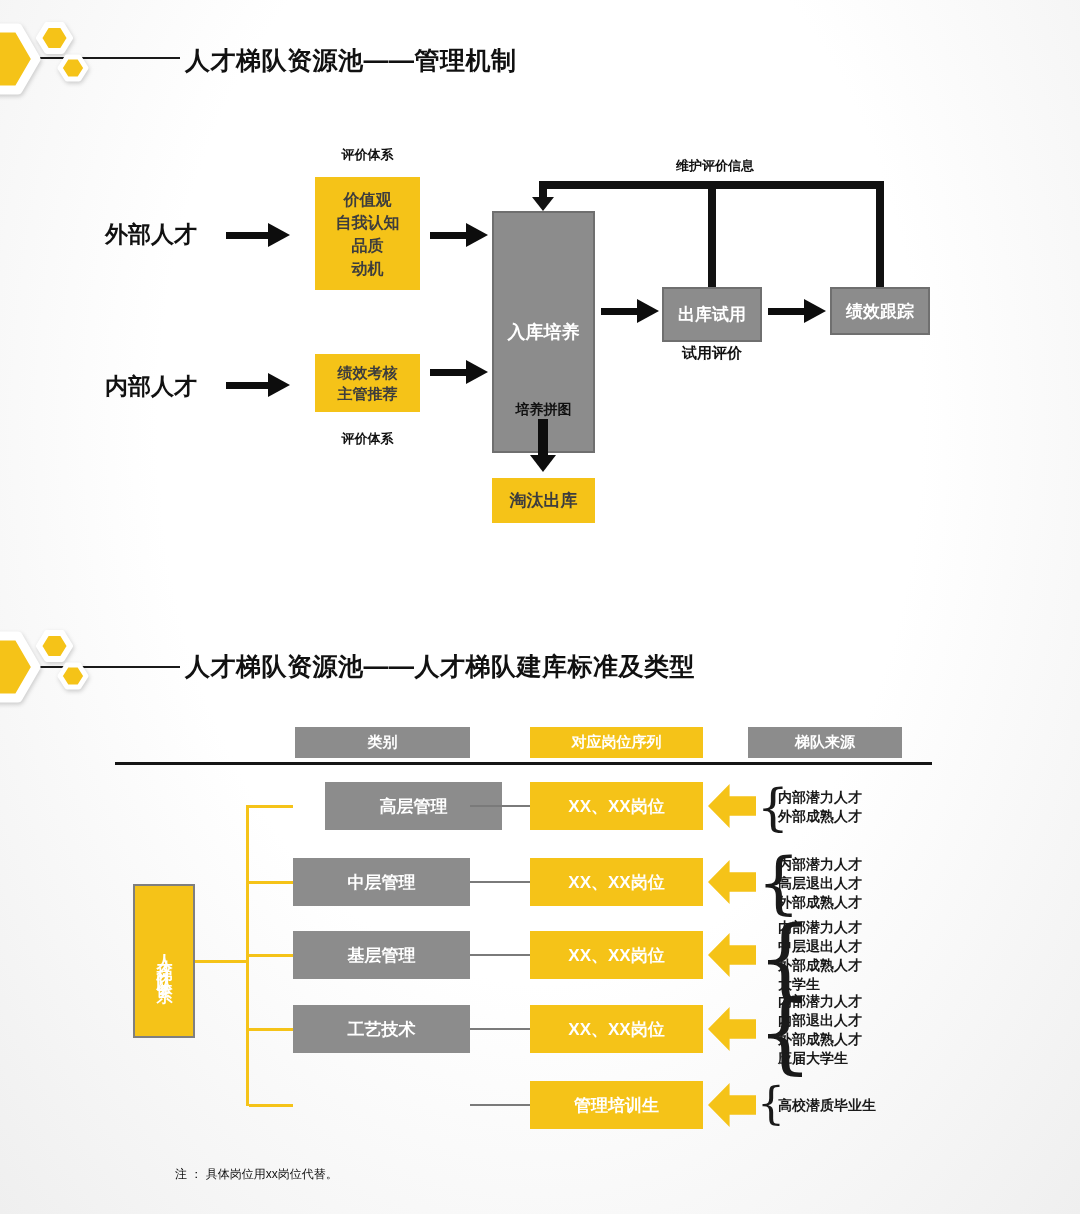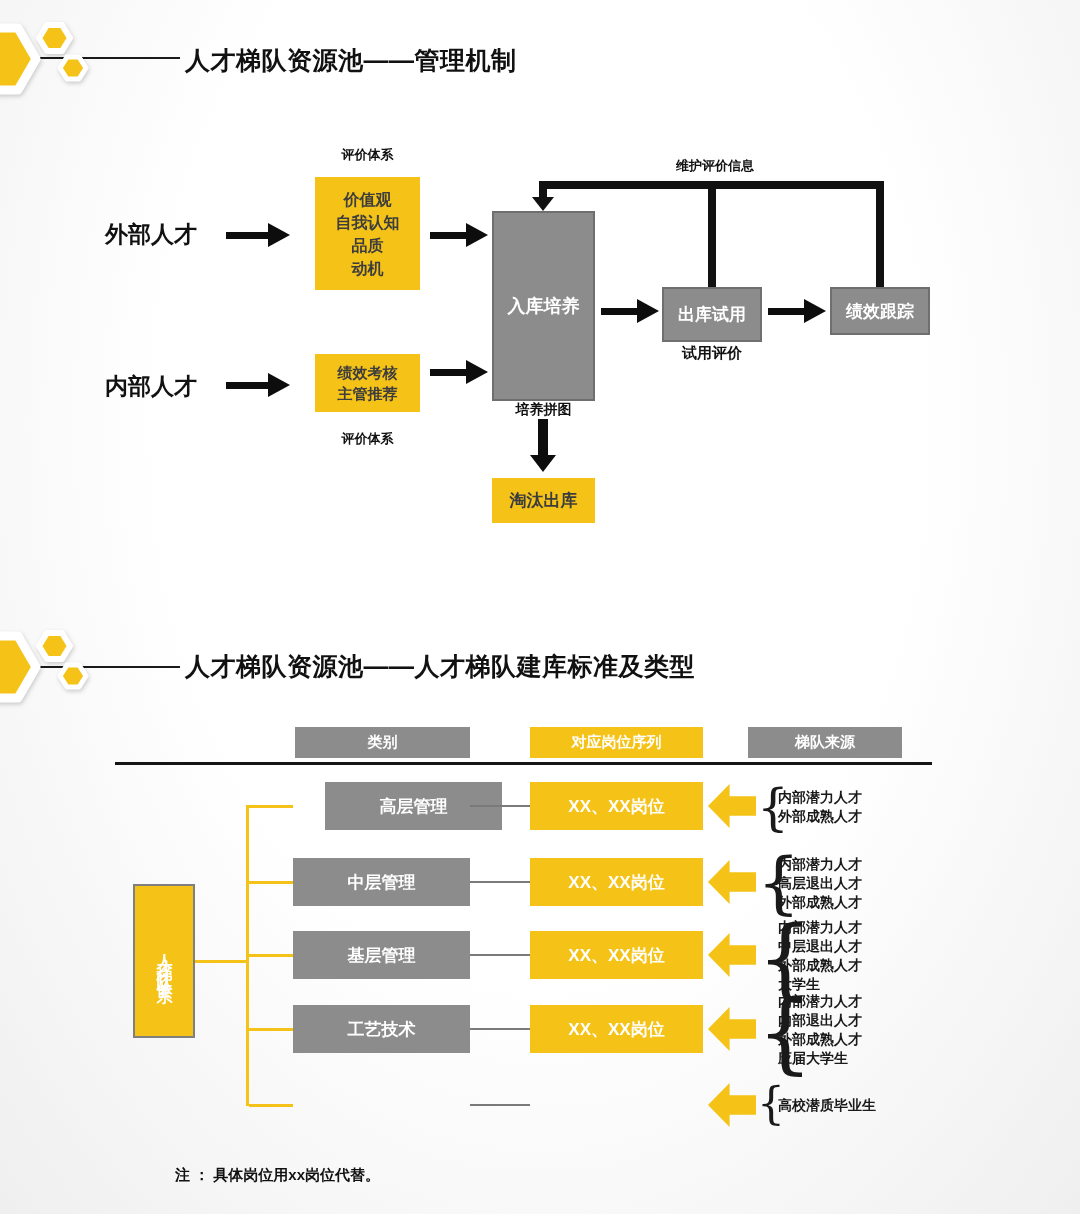--- a/index.html
+++ b/index.html
@@ -49,21 +49,21 @@
   .larrow { position:absolute; width:48px; height:44px; background:var(--yellow);
     clip-path:polygon(0 50%, 45% 0, 45% 28%, 100% 28%, 100% 72%, 45% 72%, 45% 100%);
     filter:drop-shadow(0 0 1px #c99f00); }
   .brace { position:absolute; font-family:"DejaVu Serif",serif; font-weight:400; color:#1a1a1a; line-height:1; }
   .src { position:absolute; font-size:14px; font-weight:bold; color:#1a1a1a; line-height:19px; white-space:nowrap; }
   .vbox {
     background:var(--yellow); border:2px solid #7f7f7f; color:#fff; font-weight:bold; font-size:16px;
     writing-mode:vertical-rl; text-orientation:upright; letter-spacing:7px;
     display:flex; align-items:center; justify-content:center;
   }
-  .note { font-size:15px; font-weight:bold; color:#111; }
+  .note { font-size:12px; font-weight:normal; color:#111; }
   .thin-line { height:2px; background:#1a1a1a; }
   .divider { background:#151515; }
 </style>
 </head>
 <body>
 
 <div id="canvas" style="--yellow:#F5C318; --gray:#8C8C8C;">
 
   <div class="abs thin-line" style="left:40px; top:57px; width:140px;"></div>
   <svg class="abs" style="left:0; top:10px;" width="110" height="105" viewBox="0 0 110 105">
@@ -114,21 +114,21 @@
     </div>
   <div class="harrow" style="left:601px; top:299px;">
       <div class="stem" style="width:36px;"></div>
       <div class="head"></div>
     </div>
   <div class="harrow" style="left:768px; top:299px;">
       <div class="stem" style="width:36px;"></div>
       <div class="head"></div>
     </div>
 
-  <div class="abs gbox ctr" style="left:492px; top:211px; width:103px; height:190px; font-size:18px;">入库培养</div>
+  <div class="abs gbox ctr" style="left:492px; top:211px; width:103px; height:242px; font-size:18px;">入库培养</div>
 
   <div class="abs gbox ctr" style="left:662px; top:287px; width:100px; height:55px; font-size:17px;">出库试用</div>
   <div class="abs small-label ctr" style="left:662px; top:344px; width:100px; font-size:15px;">试用评价</div>
   <div class="abs gbox ctr" style="left:830px; top:287px; width:100px; height:48px; font-size:17px;">绩效跟踪</div>
 
   <div class="abs small-label ctr" style="left:650px; top:157px; width:130px;">维护评价信息</div>
   <div class="fb" style="left:539px; top:181px; width:345px; height:8px;"></div>
   <div class="fb" style="left:876px; top:189px; width:8px; height:98px;"></div>
   <div class="fb" style="left:708px; top:189px; width:8px; height:98px;"></div>
   <div class="fb" style="left:539px; top:189px; width:8px; height:9px;"></div>
@@ -202,20 +202,21 @@
   <div class="larrow" style="left:708px; top:1007px;"></div>
   <div class="brace" style="left:757px; top:989px; font-size:88px;">{</div>
   <div class="src" style="left:778px; top:992px;">
       <div>内部潜力人才</div>
       <div>内部退出人才</div>
       <div>外部成熟人才</div>
       <div>应届大学生</div>
     </div>
 
   <div class="conn" style="top:1104px;"></div>
+  <div class="abs ybox2 ctr pos-box" style="left:530px; top:1081px;">管理培训生</div>
   <div class="larrow" style="left:708px; top:1083px;"></div>
   <div class="brace" style="left:757px; top:1082px; font-size:44px;">{</div>
   <div class="src" style="left:778px; top:1096px;">
       <div>高校潜质毕业生</div>
     </div>
 
   <div class="abs note" style="left:175px; top:1166px;">注 ： 具体岗位用xx岗位代替。</div>
 
 </div>
 

